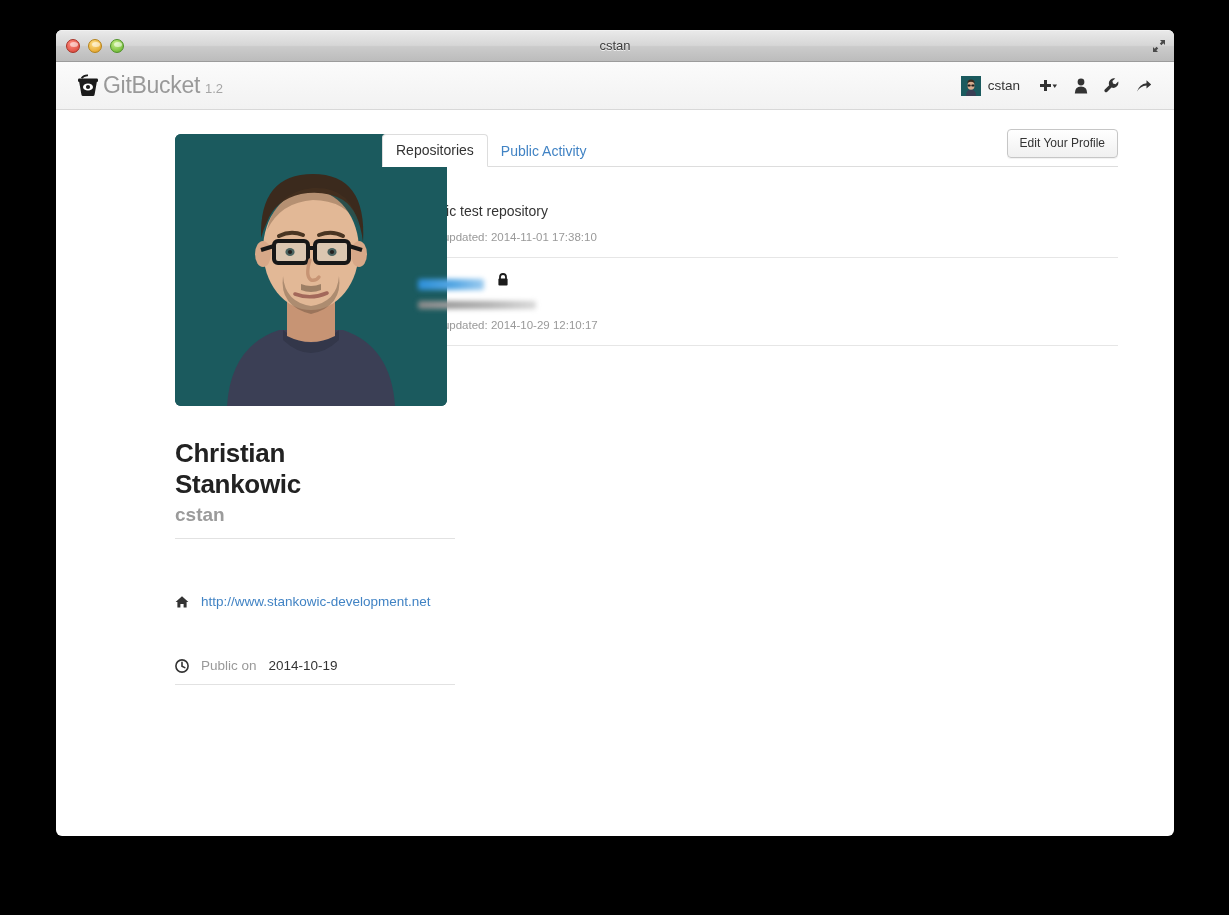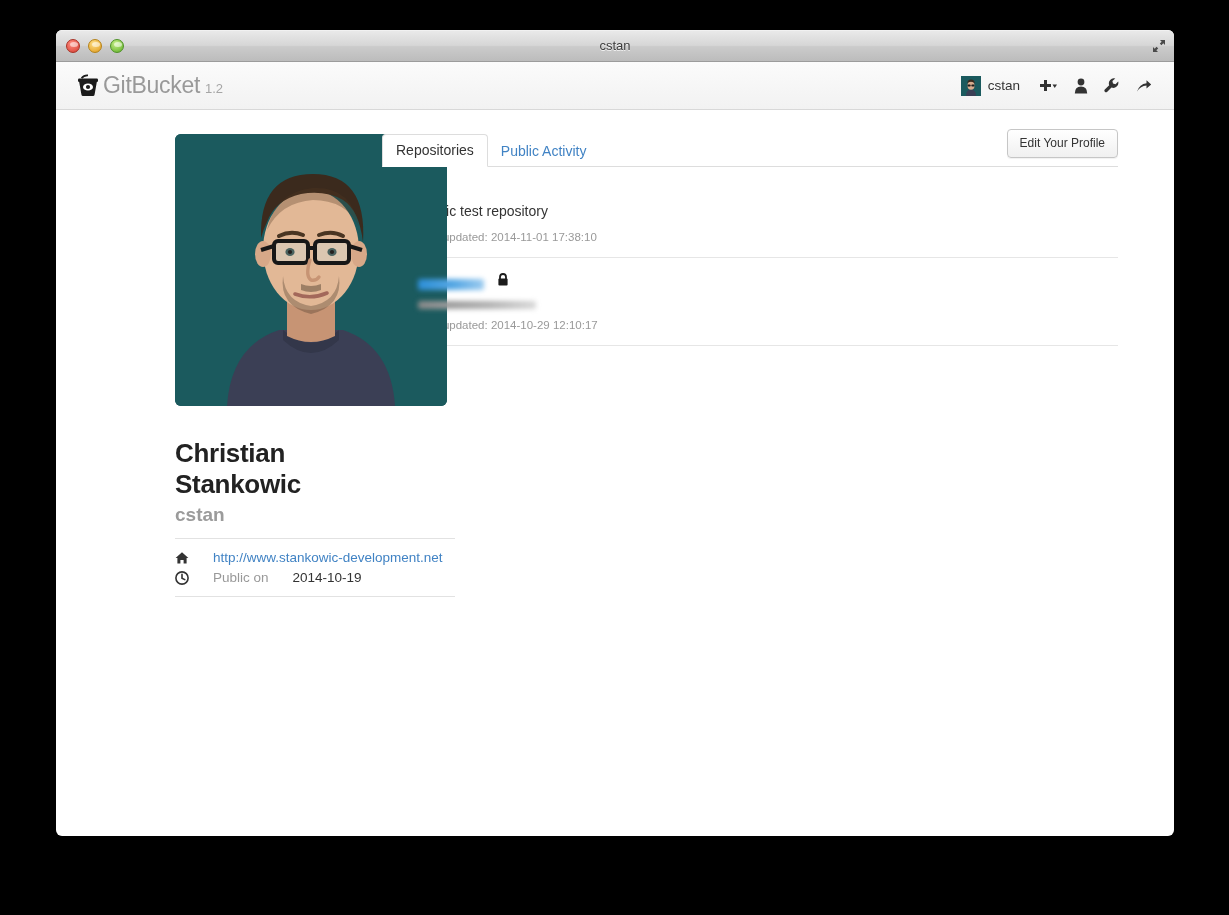--- a/index.html
+++ b/index.html
@@ -175,23 +175,24 @@
   #profile-meta {
     margin-top: 12px;
     border-top: 1px solid #e2e2e2;
     border-bottom: 1px solid #e2e2e2;
     padding: 9px 0 8px 0;
     width: 280px;
   }
   .meta-row {
     display: flex;
     align-items: center;
-    gap: 24px;
+    gap: 12px;
     font-size: 13.5px;
     line-height: 20px;
+    margin-top: 44px;
   }
   .meta-icon { flex: none; display: flex; color: #333; }
   #profile-url {
     color: #4183c4;
     text-decoration: none;
     cursor: pointer;
   }
   .joined-label { color: #999999; }
   .joined-date { color: #333333; }
 

